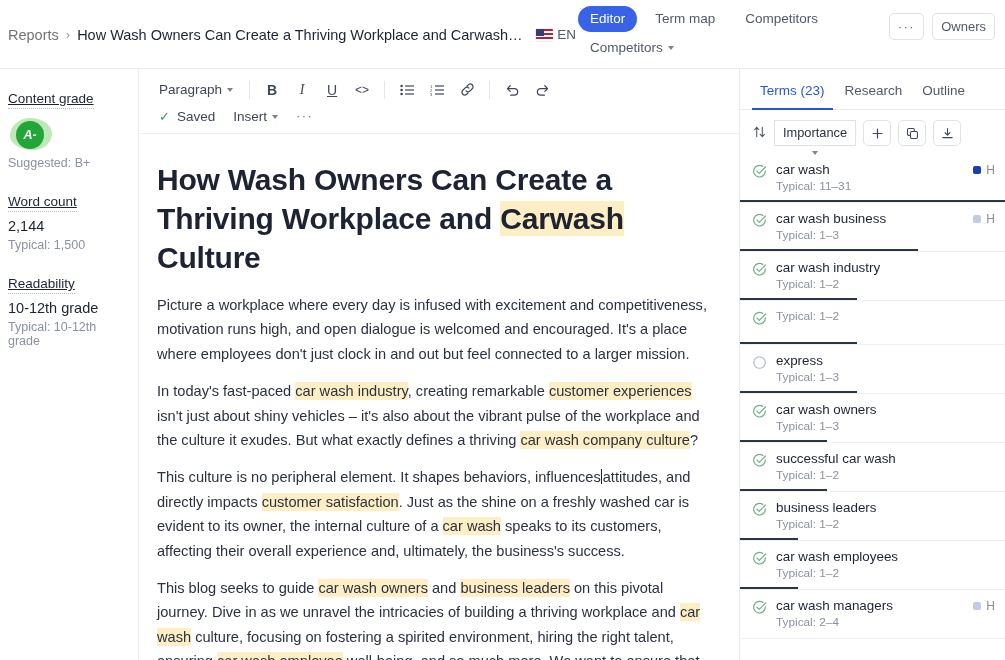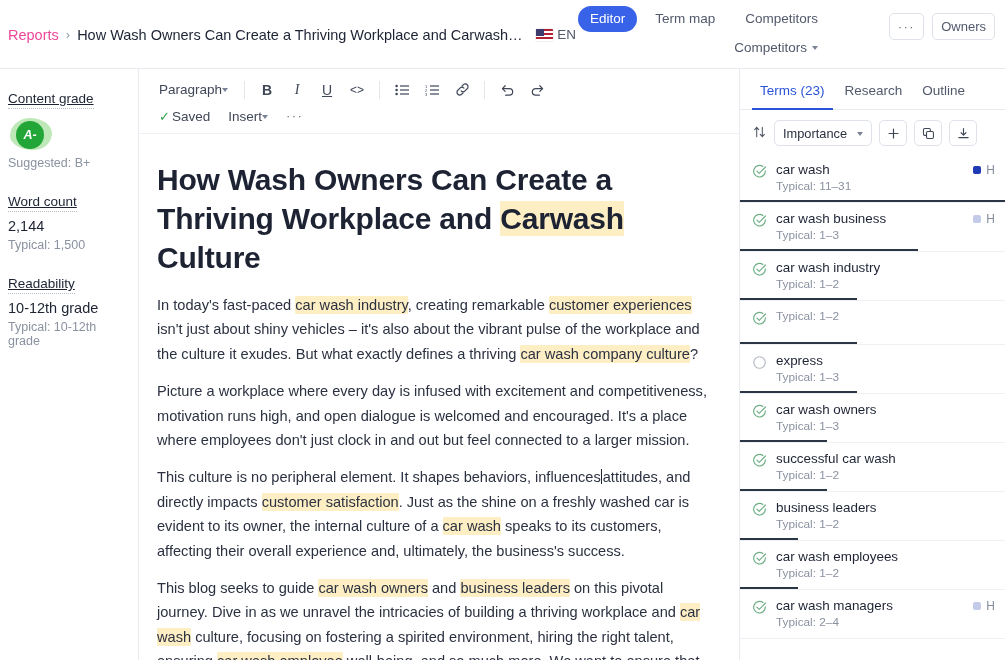--- a/index.html
+++ b/index.html
@@ -17,21 +17,21 @@
     height: 69px; flex: 0 0 69px;
     border-bottom: 1px solid #e7eaee;
     display: flex; align-items: flex-start;
     padding: 0; position: relative; background: #fff;
   }
   .breadcrumb {
     display: flex; align-items: center; gap: 7px;
     padding-left: 8px; height: 69px; white-space: nowrap;
   }
   .crumb-link {
-    font-size: 14.5px; color: #ec4899; cursor: pointer;
+    font-size: 14.5px; color: #737373; cursor: pointer;
   }
   .crumb-sep { font-size: 13px; color: #99a0b0; }
   .crumb-current {
     font-size: 14.5px; color: #1d2333;
     max-width: 448px; overflow: hidden; text-overflow: ellipsis;
     display: inline-block; white-space: nowrap;
   }
   .lang-chip {
     display: flex; align-items: center; gap: 4px; margin-left: 4px; cursor: pointer;
   }
@@ -44,21 +44,21 @@
   .flag::before {
     content: ""; position: absolute; left: 0; top: 0; width: 8px; height: 7px;
     background: #3c3b6e;
   }
   .lang-code { font-size: 13.5px; color: #52596b; letter-spacing: .2px; }
 
   .nav-group {
     position: absolute; left: 578px; top: 6px;
     display: flex; flex-direction: column; gap: 3px;
   }
-  .nav-row { display: flex; align-items: center; gap: 6px; justify-content: flex-end; }
+  .nav-row { display: flex; align-items: center; gap: 6px; }
   .nav-pill {
     font-size: 13.5px; color: #52596b; padding: 5px 12px; border-radius: 14px;
     cursor: pointer; line-height: 1.15;
   }
   .nav-pill.active { background: #3862e8; color: #fff; font-weight: 400; }
   .nav-pill.with-caret { display: flex; align-items: center; gap: 5px; }
   .caret {
     width: 0; height: 0; border-left: 3.5px solid transparent;
     border-right: 3.5px solid transparent; border-top: 4px solid #7b8294;
     display: inline-block; margin-top: 1px;
@@ -106,21 +106,21 @@
   .metric-sub { font-size: 12.5px; color: #8a91a0; margin-top: 4px; }
   .metric-value { font-size: 14.5px; color: #1d2333; margin: 6px 0 2px 0; }
 
   
   .editor { flex: 1; min-width: 0; display: flex; flex-direction: column;
             border-right: 1px solid #e7eaee; background: #fff; }
   .toolbar { padding: 6px 0 0 0; border-bottom: 1px solid #eef0f3; }
   .tb-row { display: flex; align-items: center; height: 29px; padding-left: 12px; gap: 2px; }
   .tb-item {
     font-size: 13.5px; color: #3f4656; padding: 4px 8px; border-radius: 4px;
-    display: flex; align-items: center; cursor: pointer; white-space: nowrap;
+    display: flex; align-items: center; gap: 5px; cursor: pointer; white-space: nowrap;
   }
   .tb-ico {
     width: 28px; height: 24px; display: flex; align-items: center; justify-content: center;
     border-radius: 4px; cursor: pointer; color: #3f4656; font-size: 14px;
   }
   .tb-sep { width: 1px; height: 18px; background: #e3e6eb; margin: 0 6px; }
   .saved { color: #3f4656; }
   .check-sm { color: #2e9e4b; font-size: 13px; margin-right: 2px; }
 
   .doc {
@@ -158,22 +158,22 @@
   .toggle::after {
     content: ""; position: absolute; left: 2px; top: 2px; width: 11px; height: 11px;
     border-radius: 50%; background: #aab1bd;
   }
   .toggle-label { font-size: 13.2px; color: #2b3140; }
 
   .sort-row { display: flex; align-items: center; gap: 7px; }
   .sort-icon { font-size: 13px; color: #4a5costume; color: #4a5160; width: 15px; text-align: center; }
   .select {
     display: flex; align-items: center; gap: 10px; border: 1px solid #dfe3e9;
-    border-radius: 5px; padding: 4px 8px; font-size: 12.8px; color: #2b3140;
-    height: 26px; cursor: pointer; background: #fff;
+    border-radius: 0; padding: 4px 8px; font-size: 12.8px; color: #2b3140;
+    height: 26px; cursor: pointer; background: #fff; flex-direction: column;
   }
   .sq-btn {
     width: 28px; height: 26px; border: 1px solid #dfe3e9; border-radius: 5px;
     background: #fff; display: flex; align-items: center; justify-content: center;
     cursor: pointer; color: #3f4656;
   }
 
   .terms { flex: 1; overflow: hidden; }
   .term {
     position: relative; padding: 7px 10px 9px 12px; border-bottom: 1px solid #eef0f3;
@@ -322,22 +322,22 @@
           <div class="tb-item">
             <span class="dots">···</span>
           </div>
         </div>
       </div>
 
       <div class="doc">
         <div class="doc-inner">
           <h1 class="doc-title" id="doc-title"><span>How Wash Owners Can Create a Thriving Workplace and </span><mark class="hl">Carwash</mark><span> Culture</span></h1>
           <div id="doc-paras">
+              <p><span>Picture a workplace where every day is infused with excitement and competitiveness, motivation runs high, and open dialogue is welcomed and encouraged. It's a place where employees don't just clock in and out but feel connected to a larger mission.</span></p>
               <p><span>In today's fast-paced </span><mark class="hl">car wash industry</mark><span>, creating remarkable </span><mark class="hl">customer experiences</mark><span> isn't just about shiny vehicles – it's also about the vibrant pulse of the workplace and the culture it exudes. But what exactly defines a thriving </span><mark class="hl">car wash company culture</mark><span>?</span></p>
-              <p><span>Picture a workplace where every day is infused with excitement and competitiveness, motivation runs high, and open dialogue is welcomed and encouraged. It's a place where employees don't just clock in and out but feel connected to a larger mission.</span></p>
               <p><span>This culture is no peripheral element. It shapes behaviors, influences</span><span class="caret-bar"></span><span>attitudes, and directly impacts </span><mark class="hl">customer satisfaction</mark><span>. Just as the shine on a freshly washed car is evident to its owner, the internal culture of a </span><mark class="hl">car wash</mark><span> speaks to its customers, affecting their overall experience and, ultimately, the business's success.</span></p>
               <p><span>This blog seeks to guide </span><mark class="hl">car wash owners</mark><span> and </span><mark class="hl">business leaders</mark><span> on this pivotal journey. Dive in as we unravel the intricacies of building a thriving workplace and </span><mark class="hl">car wash</mark><span> culture, focusing on fostering a spirited environment, hiring the right talent, ensuring </span><mark class="hl">car wash employee</mark><span> well-being, and so much more. We want to ensure that employees and customers drive away with unparalleled satisfaction.</span></p>
             </div>
         </div>
       </div>
     </div>
 
     <div class="right">
       <div class="rtabs">
         <div class="rtab active">Terms (23)</div>

